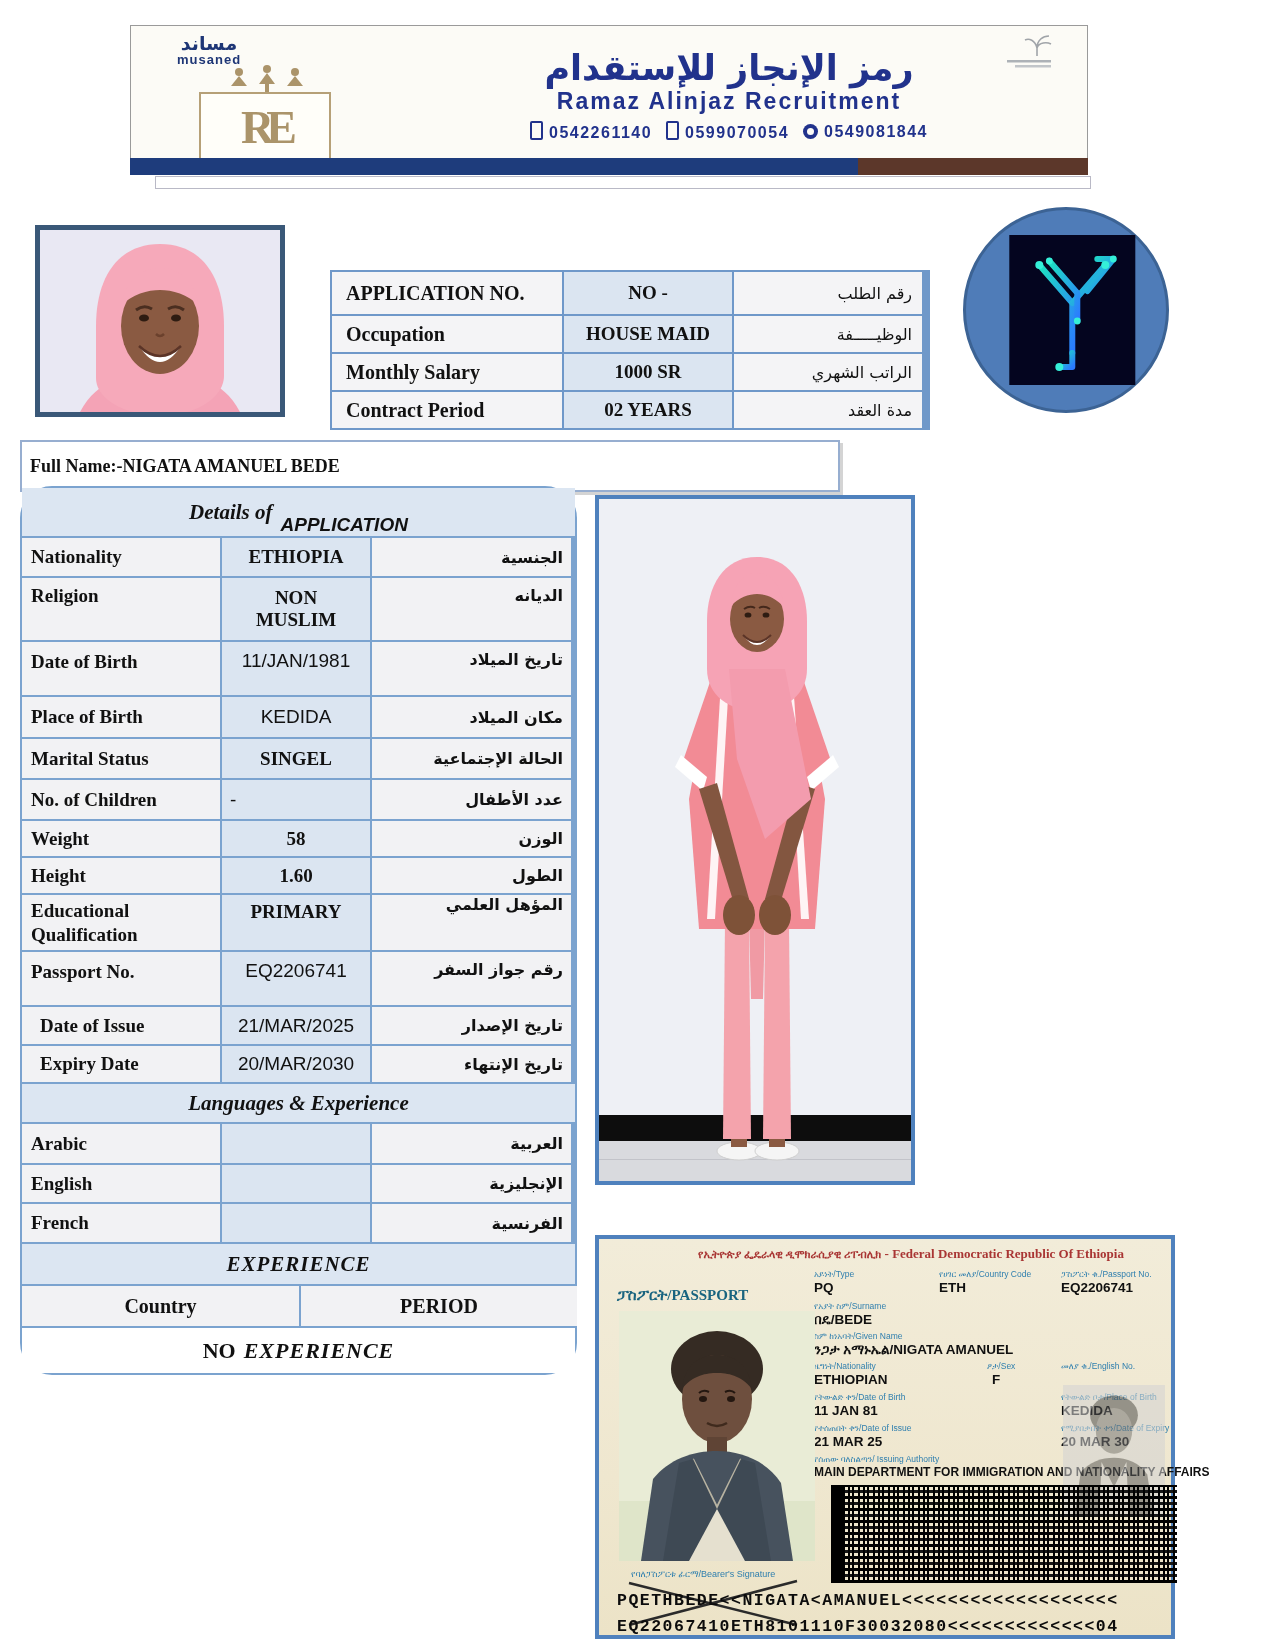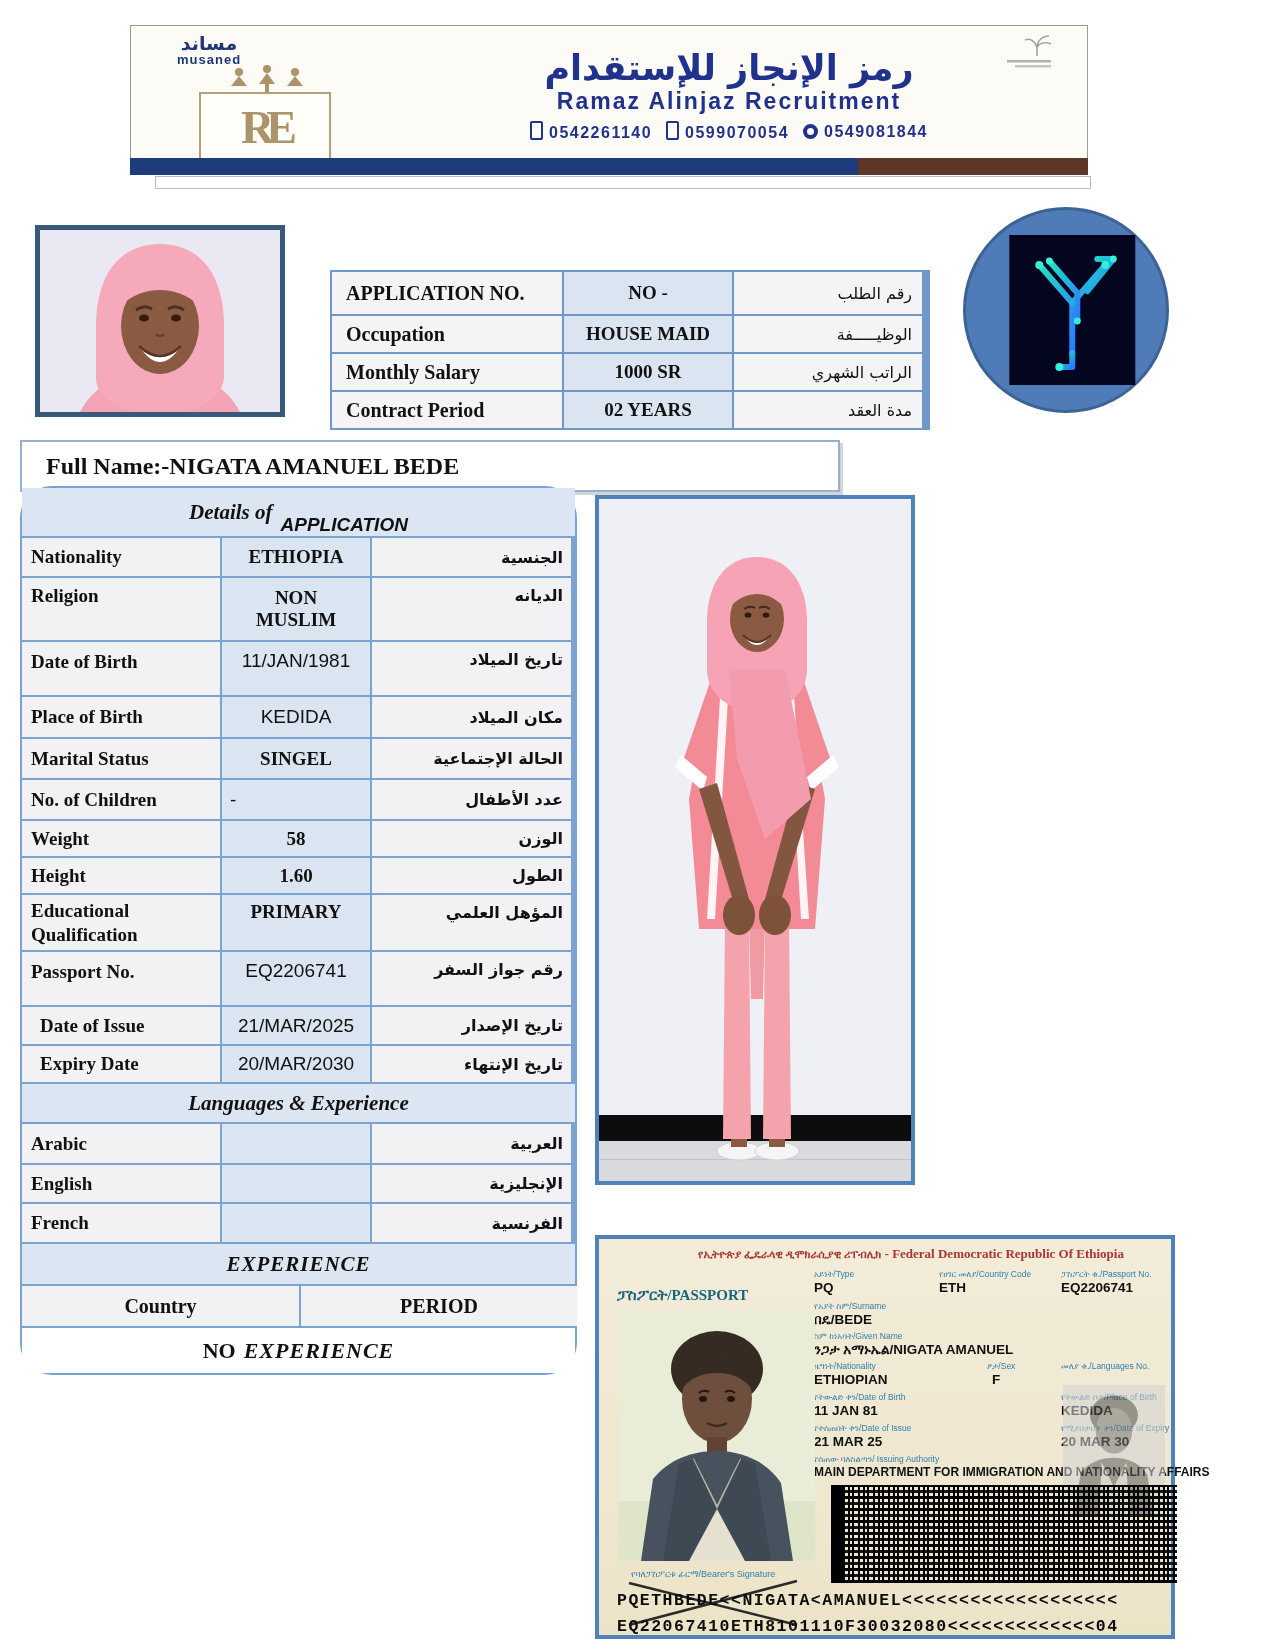--- a/index.html
+++ b/index.html
@@ -52,22 +52,22 @@
 
   
   #ylogo { position:absolute; left:963px; top:207px; width:206px; height:206px; border-radius:50%;
            background:#4f7cb8; border:3px solid #3c6394; box-sizing:border-box; }
   #ylogo .sq { position:absolute; left:50%; top:50%; transform:translate(-45%,-50%);
                width:126px; height:150px; background:#04051f; }
 
   
   #fullname { position:absolute; left:20px; top:440px; width:820px; height:52px;
               border:2px solid #97aed0; box-shadow:3px 3px 0 #d4d4d4; background:#fff;
-              display:flex; align-items:center; padding-left:24px; box-sizing:border-box;
-              font-weight:bold; font-size:24px; }
+              display:flex; align-items:center; padding-left:8px; box-sizing:border-box;
+              font-weight:bold; font-size:18px; }
 
   
   #dtbl { position:absolute; left:20px; top:486px; width:557px; background:#7ba3cf;
           padding:2px; display:flex; flex-direction:column; gap:2px; box-sizing:border-box;border-radius:32px; }
   .sechdr { background:#dce6f2; min-height:34px; display:flex; align-items:center; justify-content:center;
             font-weight:bold; font-style:italic; font-size:21px; gap:8px; }
   .sechdr .upright { font-style:italic; font-family:"Liberation Sans",sans-serif; font-size:19px;margin-top:26px; }
   .drow { display:grid; grid-template-columns:198px 148px 199px; gap:2px; }
   .dcell { display:flex; align-items:center; }
   .dlab { background:#f2f2f4; padding-left:9px; font-weight:bold; font-size:19px; line-height:1.25; }
@@ -285,21 +285,21 @@
       <div class="dcell darb">الوزن</div>
     </div>
     <div class="drow">
       <div class="dcell dlab" style="min-height:35px">Height</div>
       <div class="dcell dval">1.60</div>
       <div class="dcell darb">الطول</div>
     </div>
     <div class="drow">
       <div class="dcell dlab" style="min-height:55px">Educational Qualification</div>
       <div class="dcell dval" style="align-items:flex-start;padding-top:6px">PRIMARY</div>
-      <div class="dcell darb" style="align-items:flex-start;padding-top:8px">المؤهل العلمي</div>
+      <div class="dcell darb" style="align-items:flex-start;">المؤهل العلمي</div>
     </div>
 
 
     <div class="drow">
       <div class="dcell dlab" style="min-height:45px;align-items:flex-start;padding-top:8px">Passport No.</div>
       <div class="dcell dval sans" style="align-items:flex-start;padding-top:8px">EQ2206741</div>
       <div class="dcell darb" style="align-items:flex-start;padding-top:8px">رقم جواز السفر</div>
     </div>
     <div class="drow">
       <div class="dcell dlab" style="min-height:37px;padding-left:18px">Date of Issue</div>
@@ -399,21 +399,21 @@
 
     <div class="plbl" style="left:215px;top:62px">የአያት ስም/Surname</div>
     <div class="pval" style="left:215px;top:73px">በዴ/BEDE</div>
     <div class="plbl" style="left:215px;top:92px">ስም ከነአባት/Given Name</div>
     <div class="pval" style="left:215px;top:103px">ንጋታ አማኑኤል/NIGATA AMANUEL</div>
 
     <div class="plbl" style="left:215px;top:122px">ዜግነት/Nationality</div>
     <div class="pval" style="left:215px;top:133px">ETHIOPIAN</div>
     <div class="plbl" style="left:388px;top:122px">ፆታ/Sex</div>
     <div class="pval" style="left:393px;top:133px">F</div>
-    <div class="plbl" style="left:462px;top:122px">መለያ ቁ./Languages No.</div>
+    <div class="plbl" style="left:462px;top:122px">መለያ ቁ./English No.</div>
 
     <div class="plbl" style="left:215px;top:153px">የትውልድ ቀን/Date of Birth</div>
     <div class="pval" style="left:215px;top:164px">11 JAN 81</div>
     <div class="plbl" style="left:462px;top:153px">የትውልድ ቦታ/Place of Birth</div>
     <div class="pval" style="left:462px;top:164px">KEDIDA</div>
 
     <div class="plbl" style="left:215px;top:184px">የተሰጠበት ቀን/Date of Issue</div>
     <div class="pval" style="left:215px;top:195px">21 MAR 25</div>
     <div class="plbl" style="left:462px;top:184px">የሚያበቃበት ቀን/Date of Expiry</div>
     <div class="pval" style="left:462px;top:195px">20 MAR 30</div>

